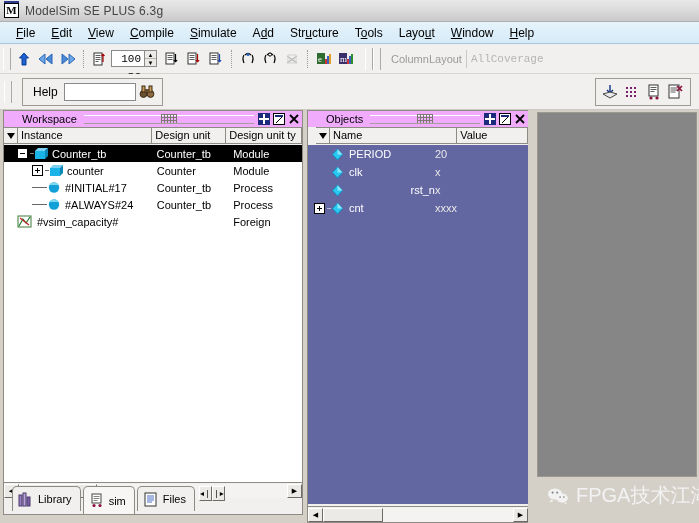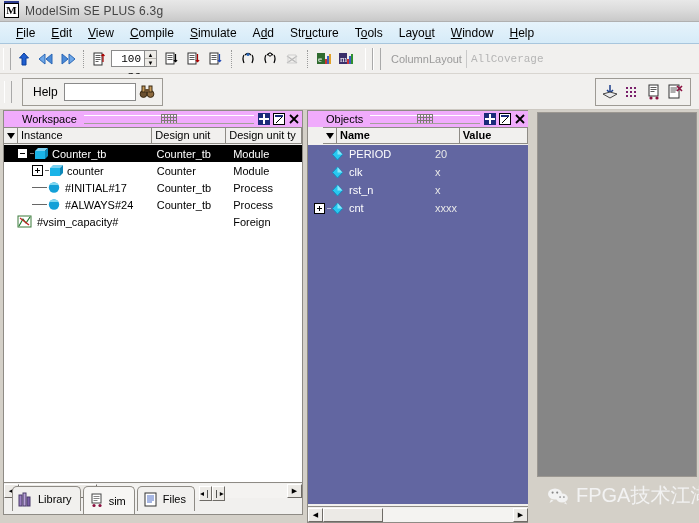--- a/index.html
+++ b/index.html
@@ -775,21 +775,21 @@
             <path d="M3 10 L9 4" stroke="#000"></path>
           </svg>
       </div>
       <div class="title-btn">
         <svg width="12" height="12" viewBox="0 0 12 12">
             <path d="M2 2 L10 10 M10 2 L2 10" stroke="#000" stroke-width="1.8"></path>
           </svg>
       </div>
     </div>
 
-    <div class="col-head" style="position:absolute;top:16px;left:15px;right:0;font-weight:bold;">
+    <div class="col-head" style="position:absolute;top:16px;left:8px;right:0;">
       <div class="sortmark">
         <svg width="8" height="6" viewBox="0 0 8 6">
             <path d="M0 0 L8 0 L4 6 Z" fill="#000"></path>
           </svg>
       </div>
       <div class="cell" style="width:133px;">Name</div>
       <div class="cell" style="width:74px;">Value</div>
     </div>
 
     <div id="obj-body">
@@ -811,21 +811,21 @@
             <svg width="13" height="13" viewBox="0 0 13 13">
                 <path d="M6.5 1 L11.5 6.5 L6.5 12 L1.5 6.5 Z" fill="#28c8f0" stroke="#1090c0"></path>
                 <path d="M6.5 1 L11.5 6.5 L6.5 6.5 Z" fill="#8ae8fa"></path>
               </svg>
           </span>
           <span>clk</span>
         </div>
         <div class="oval">x</div>
       </div>
       <div class="orow">
-        <div class="oname" style="padding-left:23px;">
+        <div class="oname" style="padding-left:23px;justify-content:space-between;">
           <span style="margin-right:5px;display:flex;">
             <svg width="13" height="13" viewBox="0 0 13 13">
                 <path d="M6.5 1 L11.5 6.5 L6.5 12 L1.5 6.5 Z" fill="#28c8f0" stroke="#1090c0"></path>
                 <path d="M6.5 1 L11.5 6.5 L6.5 6.5 Z" fill="#8ae8fa"></path>
               </svg>
           </span>
           <span>rst_n</span>
         </div>
         <div class="oval">x</div>
       </div>

